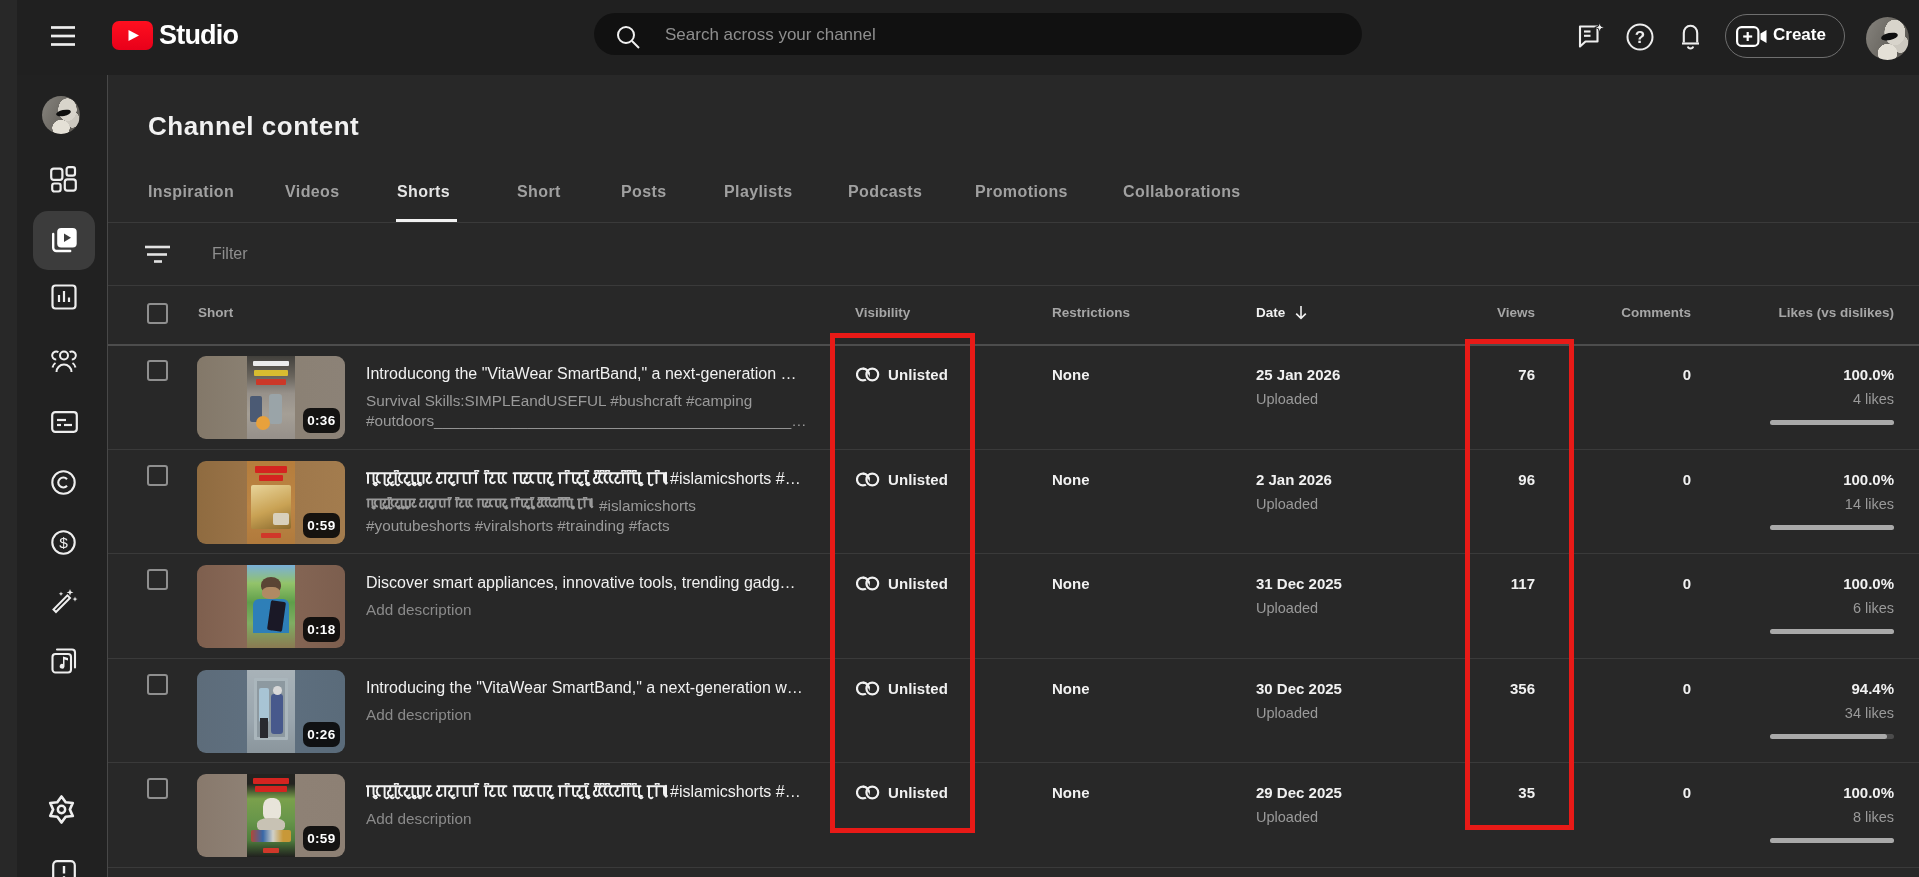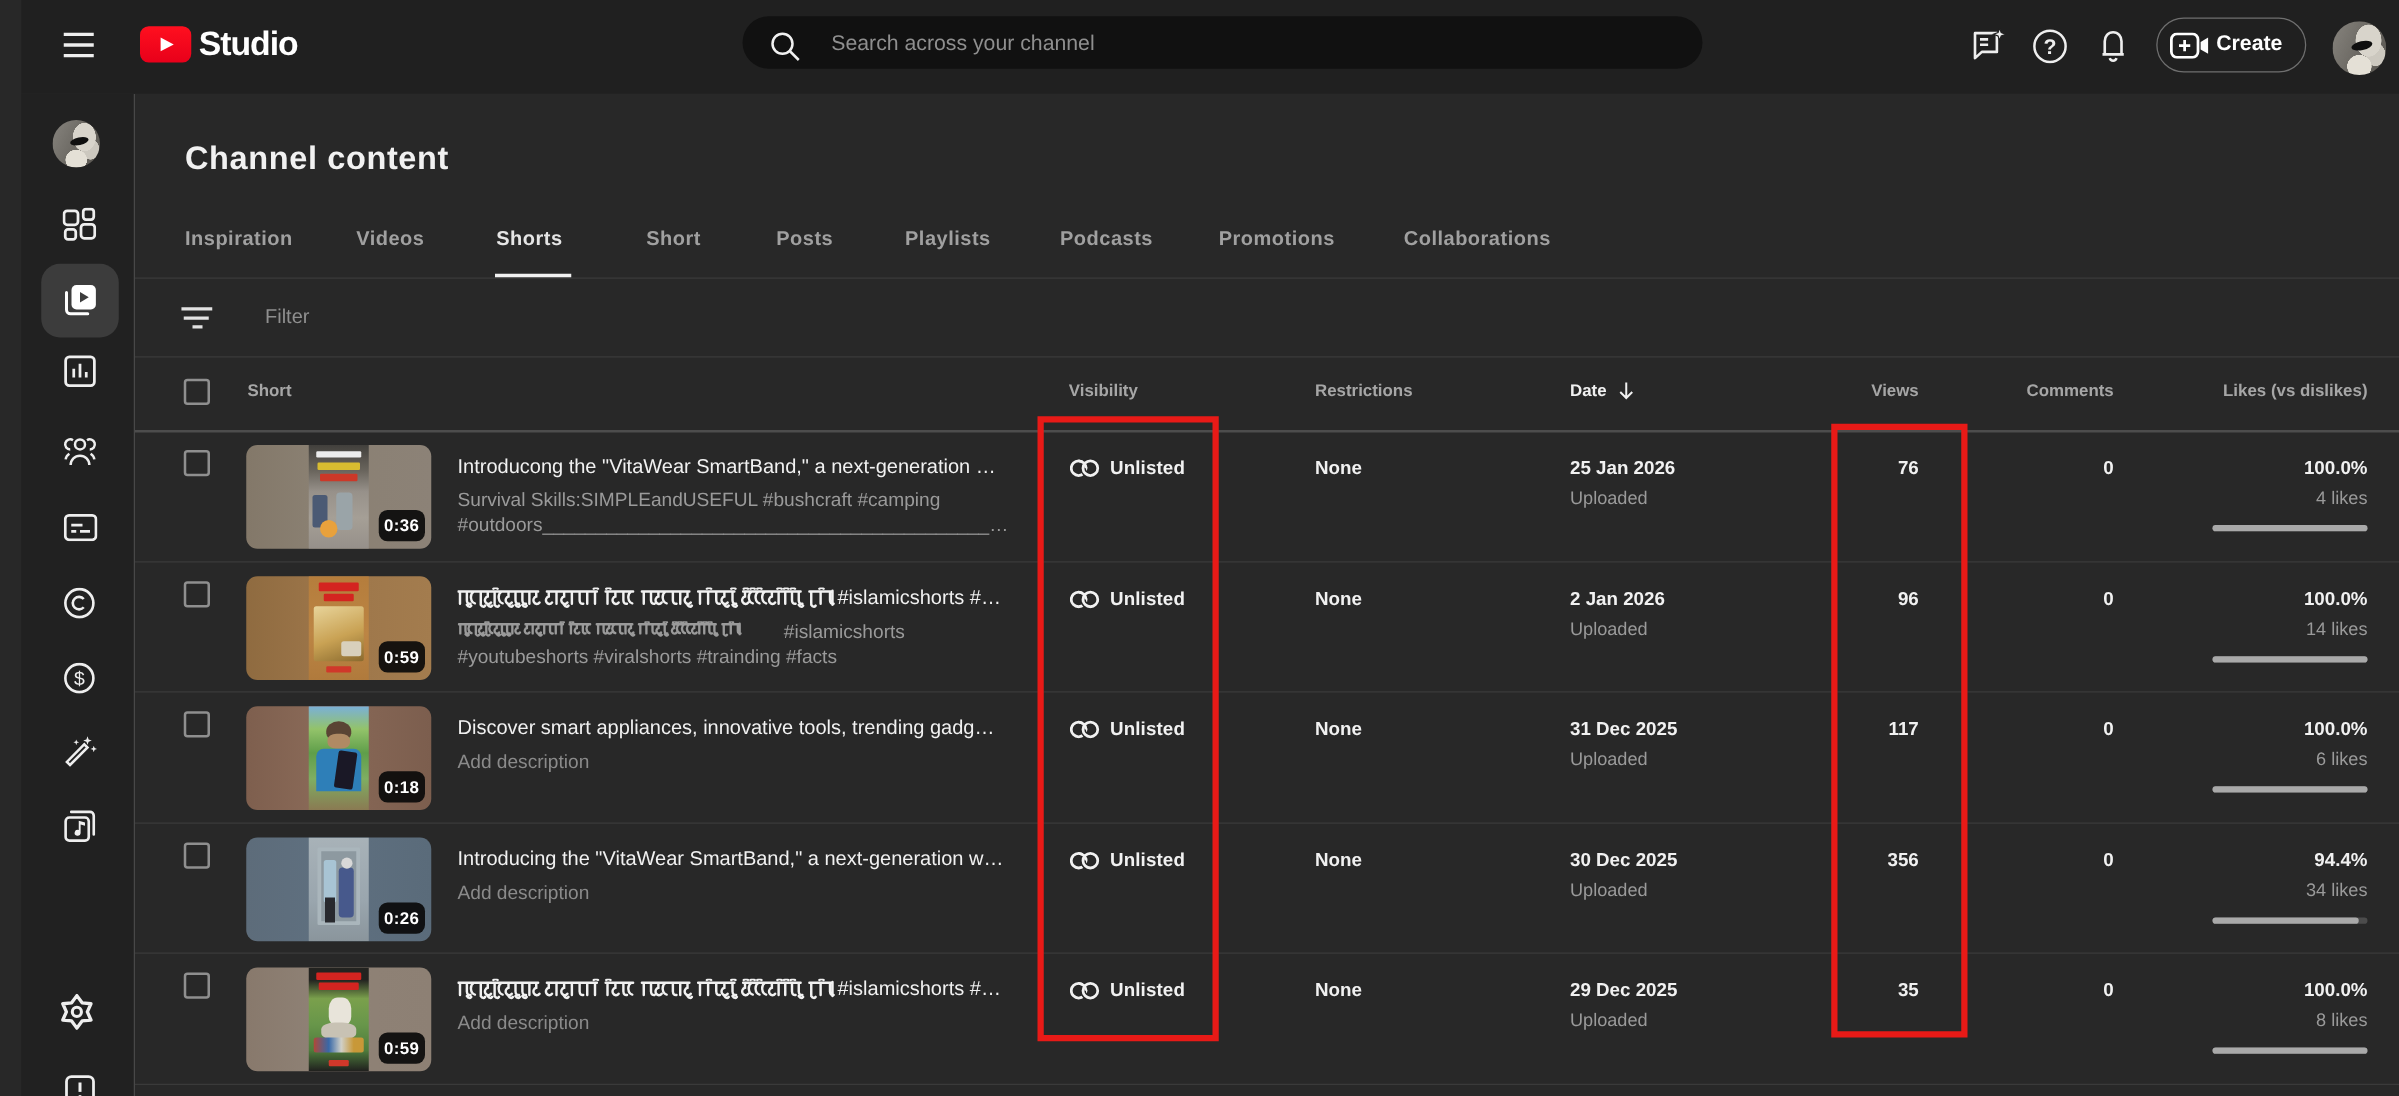--- a/index.html
+++ b/index.html
@@ -264,21 +264,21 @@
       </div>
       <div class="dur">0:59</div>
     </div>
     <svg class="abs" style="left:258px;top:20px" width="302" height="20" viewBox="0 0 302 20">
           <path d="M0.5,3.2 h64 M2.0,3.2 v9.8 M7.5,3.2 v7 q0.2,3.2 2.9,2.8 M7.5,13.8 q1.9,2.7 3.5,0.7 M13.1,3.2 q-2.7,1.6 -2.3,5.2 q0.3,3.5 3.1,4.3 M18.6,3.2 v9.8 M18.6,13.8 q1.9,2.7 3.5,0.7 M24.2,3.2 v4 a2.7,3 0 1 0 2.6,4.8 M24.2,13.8 q1.9,2.7 3.5,0.7 M29.7,3.2 v9.8 M29.7,13.8 q1.9,2.7 3.5,0.7 M28.7,1.0 q1.7,-1.7 3.4,0 M35.3,3.2 q-2.7,1.6 -2.3,5.2 q0.3,3.5 3.1,4.3 M40.8,3.2 v4 a2.7,3 0 1 0 2.6,4.8 M40.8,13.8 q1.9,2.7 3.5,0.7 M46.4,3.2 v7 q0.2,3.2 2.9,2.8 M46.4,13.8 q1.9,2.7 3.5,0.7 M51.9,3.2 v7 q0.2,3.2 2.9,2.8 M51.9,13.8 q1.9,2.7 3.5,0.7 M57.5,3.2 v9.8 M63.0,3.2 v4 a2.7,3 0 1 0 2.6,4.8 M71.5,3.2 h40 M73.0,3.2 v4 a2.7,3 0 1 0 2.6,4.8 M79.2,3.2 v9.8 M85.3,3.2 v4 a2.7,3 0 1 0 2.6,4.8 M85.3,13.8 q1.9,2.7 3.5,0.7 M91.5,3.2 v9.8 M97.7,3.2 v7 q0.2,3.2 2.9,2.8 M103.8,3.2 v9.8 M110.0,3.2 v9.8 M109.0,1.0 q1.7,-1.7 3.4,0 M118.5,3.2 h22 M120.0,3.2 v9.8 M119.0,1.0 q1.7,-1.7 3.4,0 M126.3,3.2 v4 a2.7,3 0 1 0 2.6,4.8 M132.7,3.2 v7 q0.2,3.2 2.9,2.8 M139.0,3.2 q-2.7,1.6 -2.3,5.2 q0.3,3.5 3.1,4.3 M147.5,3.2 h38 M149.0,3.2 v9.8 M154.8,3.2 v7 q0.2,3.2 2.9,2.8 M160.7,3.2 v4 a2.7,3 0 1 0 2.6,4.8 M166.5,3.2 q-2.7,1.6 -2.3,5.2 q0.3,3.5 3.1,4.3 M172.3,3.2 v7 q0.2,3.2 2.9,2.8 M178.2,3.2 v9.8 M184.0,3.2 v4 a2.7,3 0 1 0 2.6,4.8 M184.0,13.8 q1.9,2.7 3.5,0.7 M192.5,3.2 h29 M194.0,3.2 v9.8 M200.5,3.2 v9.8 M199.5,1.0 q1.7,-1.7 3.4,0 M207.0,3.2 v7 q0.2,3.2 2.9,2.8 M213.5,3.2 v4 a2.7,3 0 1 0 2.6,4.8 M213.5,13.8 q1.9,2.7 3.5,0.7 M220.0,3.2 v7 q0.2,3.2 2.9,2.8 M220.0,13.8 q1.9,2.7 3.5,0.7 M219.0,1.0 q1.7,-1.7 3.4,0 M228.5,3.2 h46 M230.0,3.2 v4 a2.7,3 0 1 0 2.6,4.8 M229.0,1.0 q1.7,-1.7 3.4,0 M235.4,3.2 q-2.7,1.6 -2.3,5.2 q0.3,3.5 3.1,4.3 M234.4,1.0 q1.7,-1.7 3.4,0 M240.8,3.2 q-2.7,1.6 -2.3,5.2 q0.3,3.5 3.1,4.3 M239.8,1.0 q1.7,-1.7 3.4,0 M246.1,3.2 q-2.7,1.6 -2.3,5.2 q0.3,3.5 3.1,4.3 M251.5,3.2 v4 a2.7,3 0 1 0 2.6,4.8 M256.9,3.2 v9.8 M255.9,1.0 q1.7,-1.7 3.4,0 M262.2,3.2 v9.8 M261.2,1.0 q1.7,-1.7 3.4,0 M267.6,3.2 v7 q0.2,3.2 2.9,2.8 M266.6,1.0 q1.7,-1.7 3.4,0 M273.0,3.2 v7 q0.2,3.2 2.9,2.8 M273.0,13.8 q1.9,2.7 3.5,0.7 M281.5,3.2 h18 M283.0,3.2 v9.8 M283.0,13.8 q1.9,2.7 3.5,0.7 M290.5,3.2 v9.8 M289.5,1.0 q1.7,-1.7 3.4,0 M298.0,3.2 v7 q0.2,3.2 2.9,2.8 M300,2.6 v11.2" fill="none" stroke="#f1f1f1" stroke-width="1.95" stroke-linecap="round"></path>
         </svg>
     <div class="title" style="left:562px;">#islamicshorts #…</div>
     <svg class="abs" style="left:258px;top:47px" width="228" height="15" viewBox="0 0 302 20">
           <path d="M0.5,3.2 h64 M2.0,3.2 v9.8 M7.5,3.2 v7 q0.2,3.2 2.9,2.8 M7.5,13.8 q1.9,2.7 3.5,0.7 M13.1,3.2 q-2.7,1.6 -2.3,5.2 q0.3,3.5 3.1,4.3 M18.6,3.2 v9.8 M18.6,13.8 q1.9,2.7 3.5,0.7 M24.2,3.2 v4 a2.7,3 0 1 0 2.6,4.8 M24.2,13.8 q1.9,2.7 3.5,0.7 M29.7,3.2 v9.8 M29.7,13.8 q1.9,2.7 3.5,0.7 M28.7,1.0 q1.7,-1.7 3.4,0 M35.3,3.2 q-2.7,1.6 -2.3,5.2 q0.3,3.5 3.1,4.3 M40.8,3.2 v4 a2.7,3 0 1 0 2.6,4.8 M40.8,13.8 q1.9,2.7 3.5,0.7 M46.4,3.2 v7 q0.2,3.2 2.9,2.8 M46.4,13.8 q1.9,2.7 3.5,0.7 M51.9,3.2 v7 q0.2,3.2 2.9,2.8 M51.9,13.8 q1.9,2.7 3.5,0.7 M57.5,3.2 v9.8 M63.0,3.2 v4 a2.7,3 0 1 0 2.6,4.8 M71.5,3.2 h40 M73.0,3.2 v4 a2.7,3 0 1 0 2.6,4.8 M79.2,3.2 v9.8 M85.3,3.2 v4 a2.7,3 0 1 0 2.6,4.8 M85.3,13.8 q1.9,2.7 3.5,0.7 M91.5,3.2 v9.8 M97.7,3.2 v7 q0.2,3.2 2.9,2.8 M103.8,3.2 v9.8 M110.0,3.2 v9.8 M109.0,1.0 q1.7,-1.7 3.4,0 M118.5,3.2 h22 M120.0,3.2 v9.8 M119.0,1.0 q1.7,-1.7 3.4,0 M126.3,3.2 v4 a2.7,3 0 1 0 2.6,4.8 M132.7,3.2 v7 q0.2,3.2 2.9,2.8 M139.0,3.2 q-2.7,1.6 -2.3,5.2 q0.3,3.5 3.1,4.3 M147.5,3.2 h38 M149.0,3.2 v9.8 M154.8,3.2 v7 q0.2,3.2 2.9,2.8 M160.7,3.2 v4 a2.7,3 0 1 0 2.6,4.8 M166.5,3.2 q-2.7,1.6 -2.3,5.2 q0.3,3.5 3.1,4.3 M172.3,3.2 v7 q0.2,3.2 2.9,2.8 M178.2,3.2 v9.8 M184.0,3.2 v4 a2.7,3 0 1 0 2.6,4.8 M184.0,13.8 q1.9,2.7 3.5,0.7 M192.5,3.2 h29 M194.0,3.2 v9.8 M200.5,3.2 v9.8 M199.5,1.0 q1.7,-1.7 3.4,0 M207.0,3.2 v7 q0.2,3.2 2.9,2.8 M213.5,3.2 v4 a2.7,3 0 1 0 2.6,4.8 M213.5,13.8 q1.9,2.7 3.5,0.7 M220.0,3.2 v7 q0.2,3.2 2.9,2.8 M220.0,13.8 q1.9,2.7 3.5,0.7 M219.0,1.0 q1.7,-1.7 3.4,0 M228.5,3.2 h46 M230.0,3.2 v4 a2.7,3 0 1 0 2.6,4.8 M229.0,1.0 q1.7,-1.7 3.4,0 M235.4,3.2 q-2.7,1.6 -2.3,5.2 q0.3,3.5 3.1,4.3 M234.4,1.0 q1.7,-1.7 3.4,0 M240.8,3.2 q-2.7,1.6 -2.3,5.2 q0.3,3.5 3.1,4.3 M239.8,1.0 q1.7,-1.7 3.4,0 M246.1,3.2 q-2.7,1.6 -2.3,5.2 q0.3,3.5 3.1,4.3 M251.5,3.2 v4 a2.7,3 0 1 0 2.6,4.8 M256.9,3.2 v9.8 M255.9,1.0 q1.7,-1.7 3.4,0 M262.2,3.2 v9.8 M261.2,1.0 q1.7,-1.7 3.4,0 M267.6,3.2 v7 q0.2,3.2 2.9,2.8 M266.6,1.0 q1.7,-1.7 3.4,0 M273.0,3.2 v7 q0.2,3.2 2.9,2.8 M273.0,13.8 q1.9,2.7 3.5,0.7 M281.5,3.2 h18 M283.0,3.2 v9.8 M283.0,13.8 q1.9,2.7 3.5,0.7 M290.5,3.2 v9.8 M289.5,1.0 q1.7,-1.7 3.4,0 M298.0,3.2 v7 q0.2,3.2 2.9,2.8 M300,2.6 v11.2" fill="none" stroke="#9a9a9a" stroke-width="2.5" stroke-linecap="round"></path>
         </svg>
-    <div class="desc" style="top:47px;left:519px;">#islamicshorts</div>
+    <div class="desc" style="top:47px;left:491px;">#islamicshorts</div>
     <div class="desc" style="top:67px;">#youtubeshorts #viralshorts #trainding #facts</div>
 
     <div class="vis-i"><svg width="24" height="15" viewBox="0 0 24 15">
       <g fill="none">
               <circle cx="6.9" cy="7.5" r="5.9" stroke="#f1f1f1" stroke-width="2.2"></circle>
               <circle cx="16.3" cy="7.5" r="5.9" stroke="#262626" stroke-width="4.6"></circle>
               <circle cx="16.3" cy="7.5" r="5.9" stroke="#f1f1f1" stroke-width="2.2"></circle>
               <path d="M6.9,1.6 a5.9,5.9 0 0 1 5.9,5.9" stroke="#f1f1f1" stroke-width="2.2"></path>
             </g>
           </svg></div>

